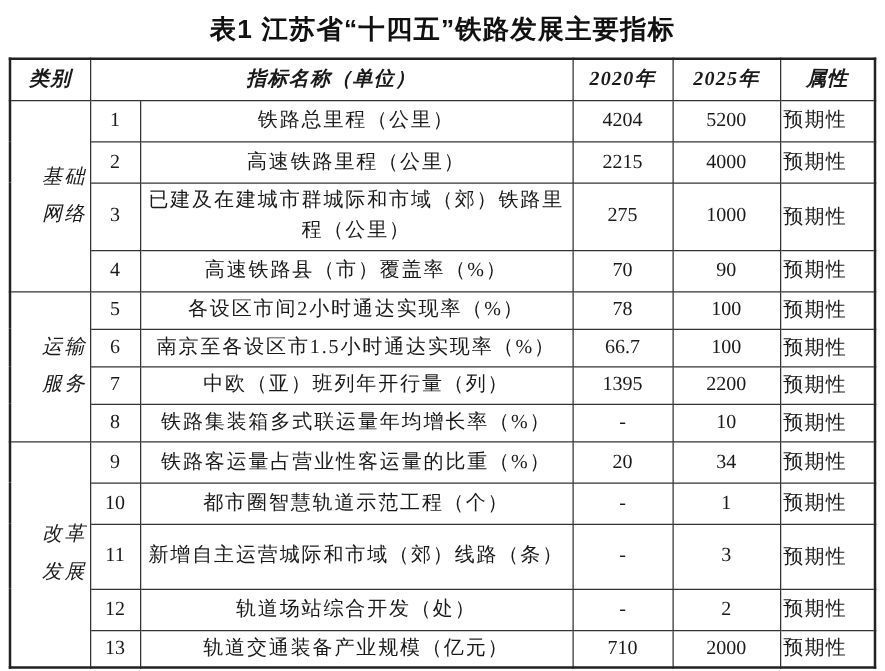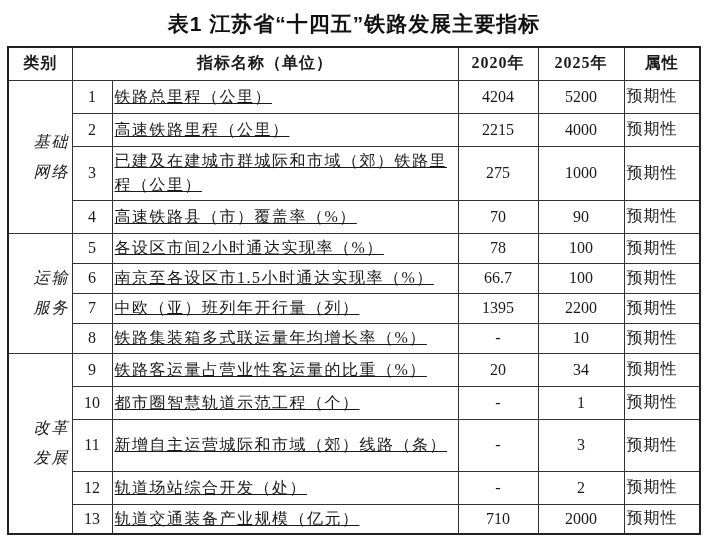--- a/index.html
+++ b/index.html
@@ -43,40 +43,40 @@
     font-size: 16px;
     vertical-align: middle;
     padding: 0 2px;
     overflow: hidden;
   }
   th.col-header {
     font-weight: bold;
     font-size: 17px;
     text-align: center;
     letter-spacing: 1px;
+    font-style: italic;
   }
   td.cat-cell {
     text-align: right;
     white-space: pre-line;
     letter-spacing: 2px;
     line-height: 30px;
     font-size: 16px;
     font-style: italic;
   }
   td.no-cell {
     text-align: center;
     font-size: 16px;
   }
   td.name-cell {
-    text-align: left;
+    text-align: center;
     padding-left: 12px;
     padding-right: 8px;
     letter-spacing: 1.5px;
     line-height: 24px;
-    text-decoration: underline;
   }
   td.val-cell {
     text-align: center;
     margin-top: 45px;
   }
   td.attr-cell {
     text-align: left;
     letter-spacing: 1px;
   }
   tr.h33 { height: 33px; }

